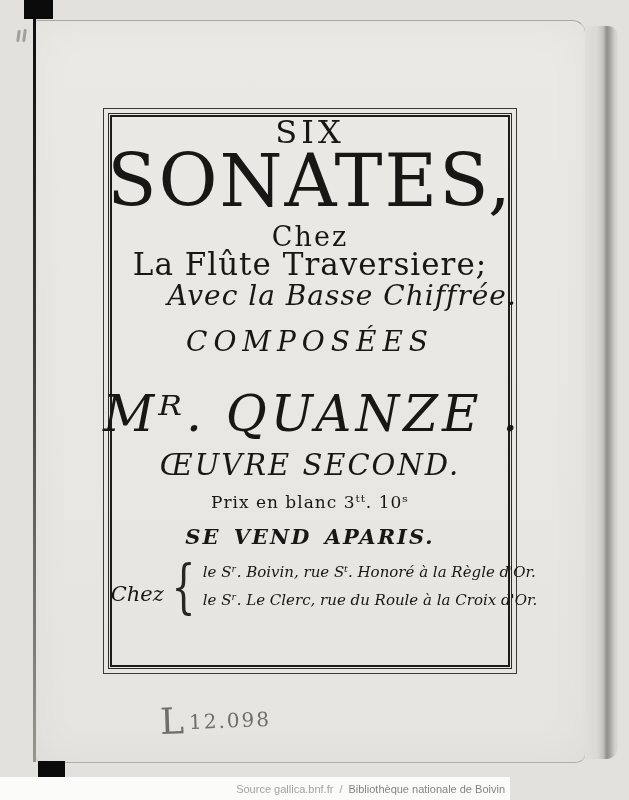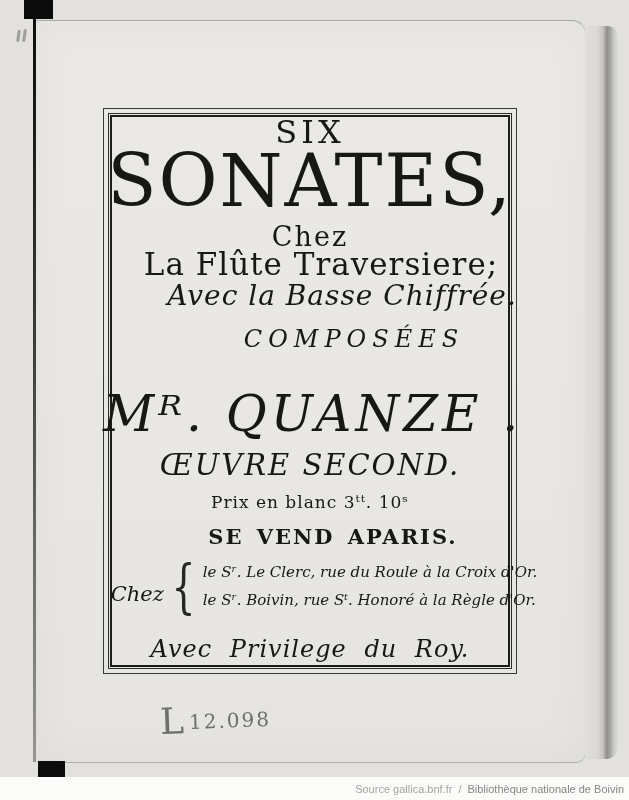--- a/index.html
+++ b/index.html
@@ -45,28 +45,28 @@
   .frame-inner { width:100%; height:100%; border:2px solid #1c1c1a; box-sizing:border-box; }
 
   
   .line {
     position:absolute; left:103px; width:414px; text-align:center;
     color:#171715; line-height:1.05; white-space:nowrap;
   }
   .t-six    { top:116px; font-size:32px; letter-spacing:4px; }
   .t-main   { top:144px; font-size:72px; letter-spacing:2px; }
   .t-pour   { top:223px; font-size:27px; letter-spacing:2px; }
-  .t-flute  { top:248px; font-size:31px; letter-spacing:1px;padding-left:11px; }
+  .t-flute  { top:248px; font-size:31px; letter-spacing:1px; }
   .t-basse  { top:281px; font-size:28px; font-style:italic; letter-spacing:1px;margin-left:32px; }
-  .t-comp   { top:327px; font-size:24px; font-style:italic; letter-spacing:6px;margin-left:44px; }
+  .t-comp   { top:327px; font-size:28px; font-style:italic; letter-spacing:6px; }
   .t-par    { top:358px; font-size:26px; font-style:italic; }
   .t-quanze { top:388px; font-size:50px; font-style:italic; letter-spacing:4px; }
   .t-oeuvre { top:450px; font-size:29px; font-style:italic; letter-spacing:2px; }
   .t-prix   { top:494px; font-size:17px; letter-spacing:1px; }
-  .t-vend   { top:526px; font-size:21px; font-weight:bold; letter-spacing:2px; word-spacing:4px;padding-left:23px; }
+  .t-vend   { top:526px; font-size:21px; font-weight:bold; font-style:italic; letter-spacing:2px; word-spacing:4px; }
   .t-priv   { top:637px; font-size:24px; font-style:italic; word-spacing:9px; letter-spacing:1px; }
 
   
   .chez-row {
     position:absolute; left:103px; top:556px; width:414px;
     display:flex; justify-content:center; align-items:center; gap:1px;
     color:#171715;
   }
   .chez-label { font-style:italic; font-size:21px; margin-top:16px;margin-left:28px; }
   .chez-brace { font-size:58px; line-height:1; transform:scaleX(0.65); color:#262624; margin-top:2px; }
@@ -75,21 +75,21 @@
   
   .shelfmark {
     position:absolute; left:160px; top:702px; color:#6e6e6a;
     transform:rotate(-2deg); display:flex; align-items:flex-start;
   }
   .shelf-l  { font-size:36px; line-height:1; }
   .shelf-num{ font-size:20px; margin-left:5px; margin-top:7px; letter-spacing:2px; }
 
   
   .footer-bar {
-    position:absolute; left:0; bottom:0; width:629px; height:23px;
+    position:absolute; left:0; bottom:0; width:510px; height:23px;
     background:#fbfbfa;
     display:flex; justify-content:flex-end; align-items:center; gap:6px;
     padding-right:5px; box-sizing:border-box;
     font-family:"Liberation Sans", sans-serif; font-size:11px;
   }
   .footer-src { color:#a3a3a1; }
   .footer-sep { color:#a3a3a1; }
   .footer-inst{ color:#85observ8583; }
   .footer-inst{ color:#858583; }
 </style>
@@ -120,26 +120,25 @@
   <div class="line t-comp">COMPOSÉES</div>
   <div class="line t-quanze">Mᴿ. QUANZE .</div>
   <div class="line t-oeuvre">ŒUVRE SECOND.</div>
   <div class="line t-prix">Prix en blanc 3ᵗᵗ. 10ˢ</div>
   <div class="line t-vend">SE VEND APARIS.</div>
 
   <div class="chez-row">
     <span class="chez-label">Chez</span>
     <span class="chez-brace">{</span>
     <div class="chez-lines">
+      <div>le Sʳ. Boivin, rue Sᵗ. Honoré à la Règle d'Or.</div>
       <div>le Sʳ. Le Clerc, rue du Roule à la Croix d'Or.</div>
-      <div>le Sʳ. Boivin, rue Sᵗ. Honoré à la Règle d'Or.</div>
     </div>
   </div>
 
-  <div class="line t-priv">Avec Privilege du Roy.</div>
 
   <div class="shelfmark">
     <span class="shelf-l">L</span>
     <span class="shelf-num">12.098</span>
   </div>
 
   <div class="footer-bar">
     <span class="footer-src">Source gallica.bnf.fr</span>
     <span class="footer-sep">/</span>
     <span class="footer-inst">Bibliothèque nationale de Boivin</span>

